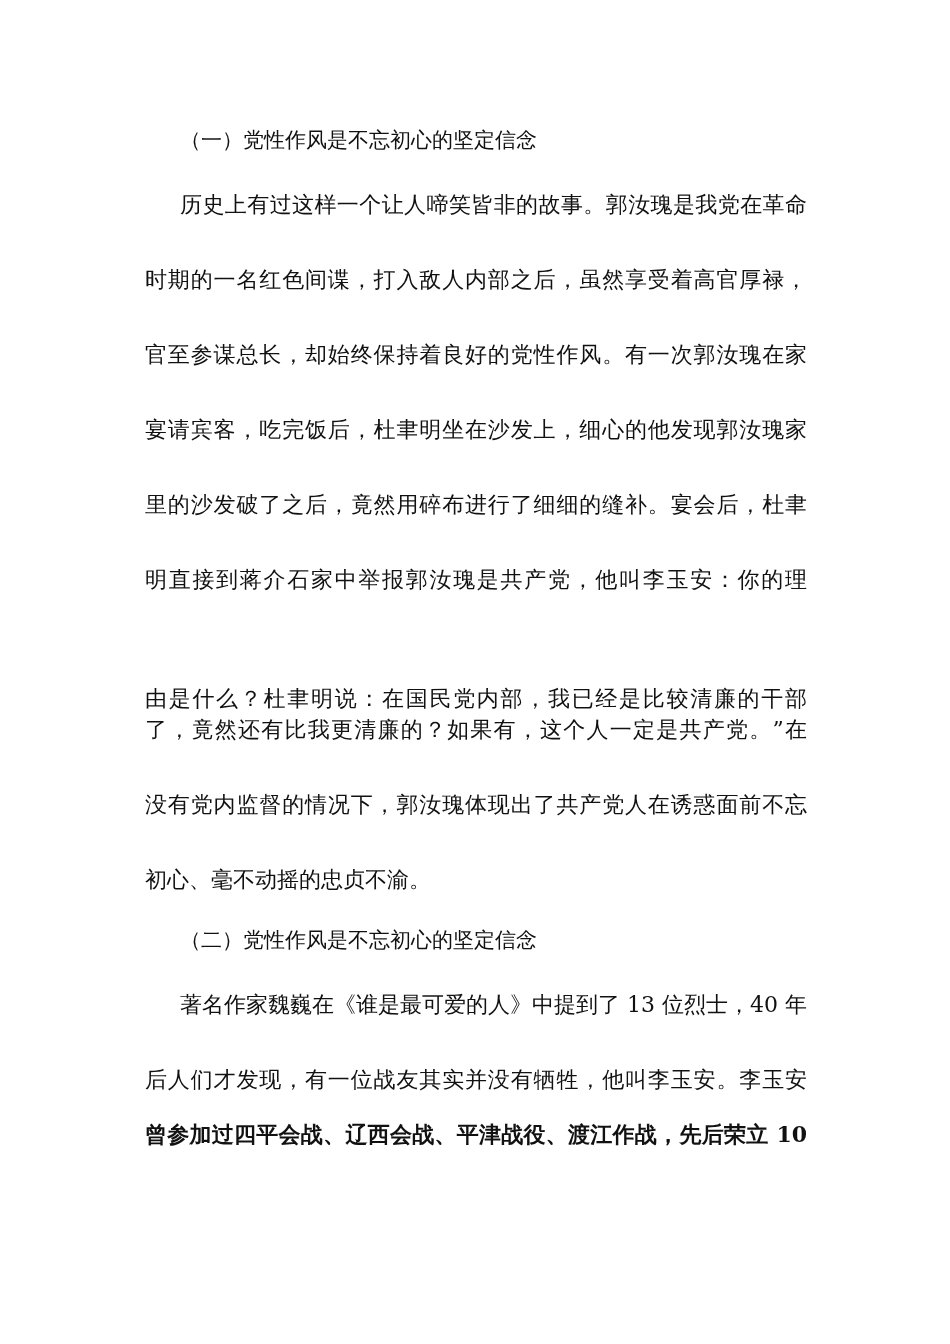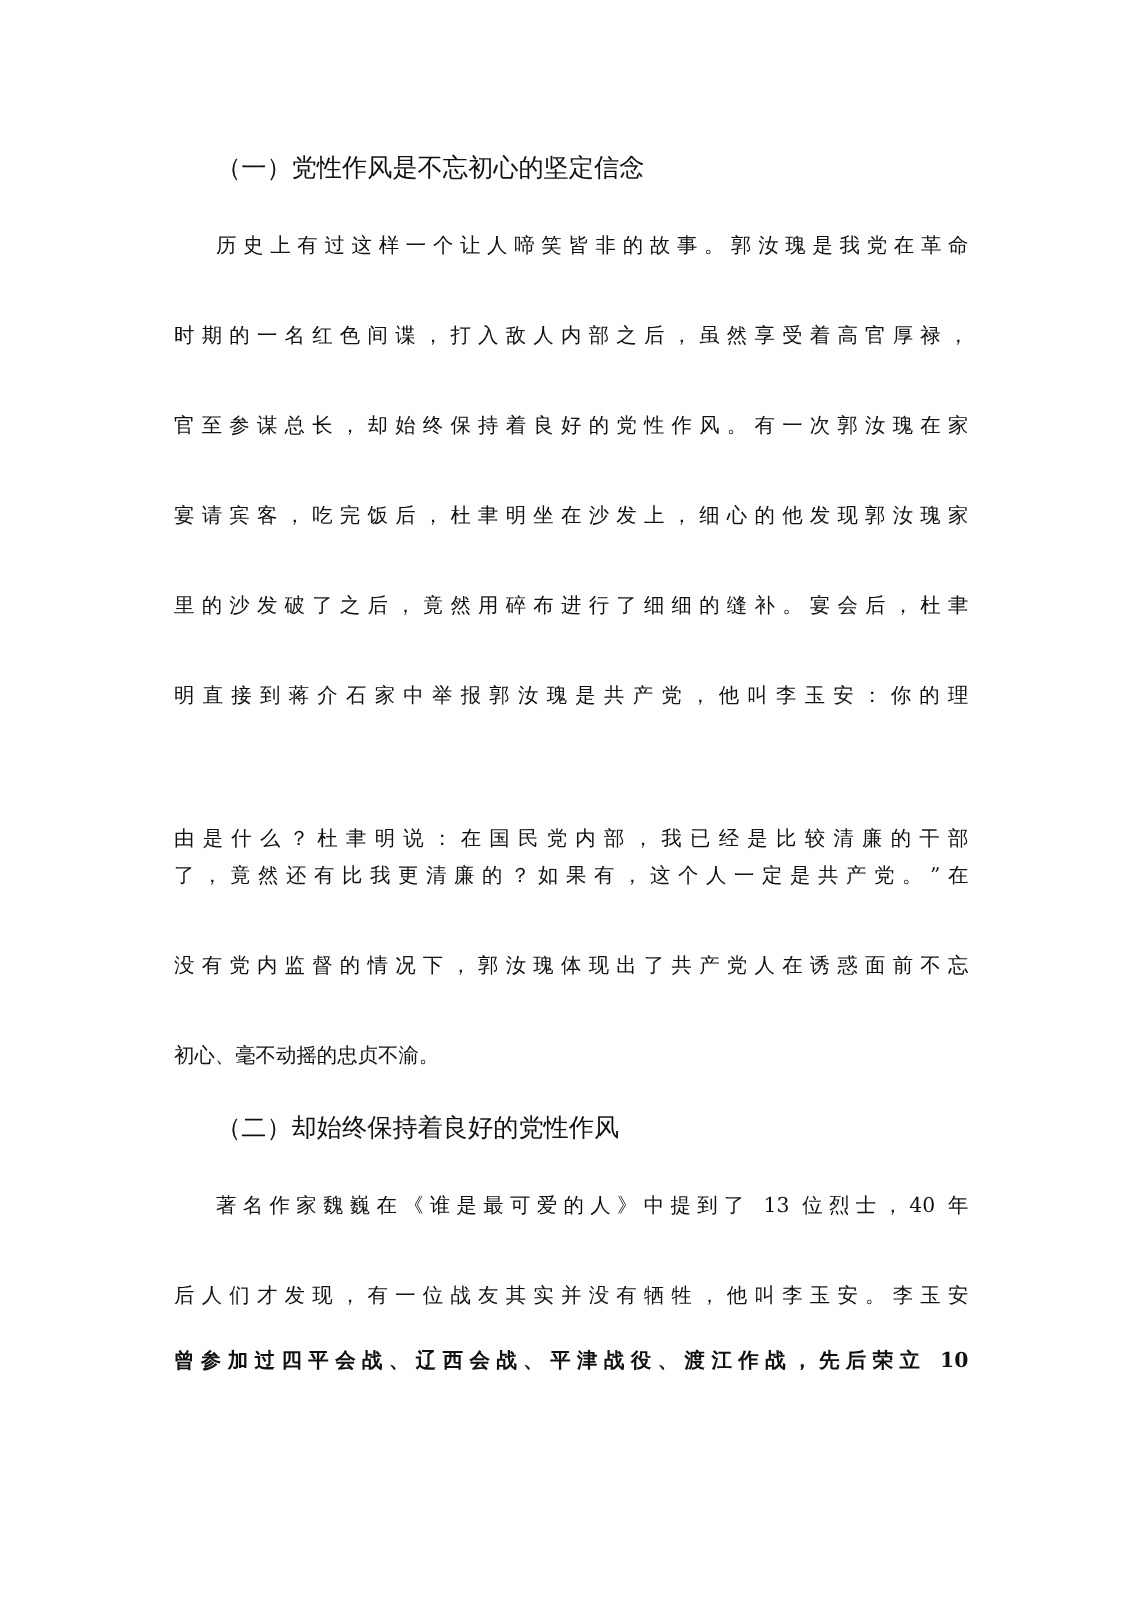--- a/index.html
+++ b/index.html
@@ -1,19 +1,19 @@
 <!DOCTYPE html>
 <html><head>
 <meta charset="utf-8">
 <style>
   html, body { margin: 0; padding: 0; background: #ffffff; }
   body { width: 950px; height: 1344px; position: relative; overflow: hidden;
          font-family: "DejaVu Serif", "Liberation Serif", serif; color: #111; }
   .page { position: absolute; left: 0; top: 0; width: 807px; height: 1344px; background: #fff; }
-  .line { position: absolute; left: 145px; width: 662px; font-size: 17px; line-height: 30px;
+  .line { position: absolute; left: 145px; width: 662px; font-size: 22px; line-height: 30px;
           white-space: nowrap; text-align: justify; text-align-last: justify; letter-spacing: 0px; }
   .line.last { text-align-last: left; }
   .heading { position: absolute; left: 180px; font-size: 21px; line-height: 30px; white-space: nowrap; }
   .indent { left: 180px; width: 627px; }
 </style>
 </head>
 <body>
 
 <div class="page">
   <div class="heading" style="top:125px;">（一）党性作风是不忘初心的坚定信念</div>
@@ -22,18 +22,18 @@
   <div class="line" style="top:265px;">时期的一名红色间谍，打入敌人内部之后，虽然享受着高官厚禄，</div>
   <div class="line" style="top:340px;">官至参谋总长，却始终保持着良好的党性作风。有一次郭汝瑰在家</div>
   <div class="line" style="top:415px;">宴请宾客，吃完饭后，杜聿明坐在沙发上，细心的他发现郭汝瑰家</div>
   <div class="line" style="top:490px;">里的沙发破了之后，竟然用碎布进行了细细的缝补。宴会后，杜聿</div>
   <div class="line" style="top:565px;">明直接到蒋介石家中举报郭汝瑰是共产党，他叫李玉安：你的理</div>
   <div class="line" style="top:640px;margin-top:44px;">由是什么？杜聿明说：在国民党内部，我已经是比较清廉的干部</div>
   <div class="line" style="top:790px;">没有党内监督的情况下，郭汝瑰体现出了共产党人在诱惑面前不忘</div>
   <div class="line" style="top:715px;">了，竟然还有比我更清廉的？如果有，这个人一定是共产党。”在</div>
   <div class="line last" style="top:865px;">初心、毫不动摇的忠贞不渝。</div>
 
-  <div class="heading" style="top:925px;">（二）却始终保持着良好的党性作风</div>
+  <div class="heading" style="top:925px;">（二）党性作风是不忘初心的坚定信念</div>
 
   <div class="line indent" style="top:990px;">著名作家魏巍在《谁是最可爱的人》中提到了 13 位烈士，40 年</div>
   <div class="line" style="top:1065px;">后人们才发现，有一位战友其实并没有牺牲，他叫李玉安。李玉安</div>
   <div class="line" style="top:1119px;font-weight:bold;">曾参加过四平会战、辽西会战、平津战役、渡江作战，先后荣立 10</div>
 </div>
 
 </body></html>

